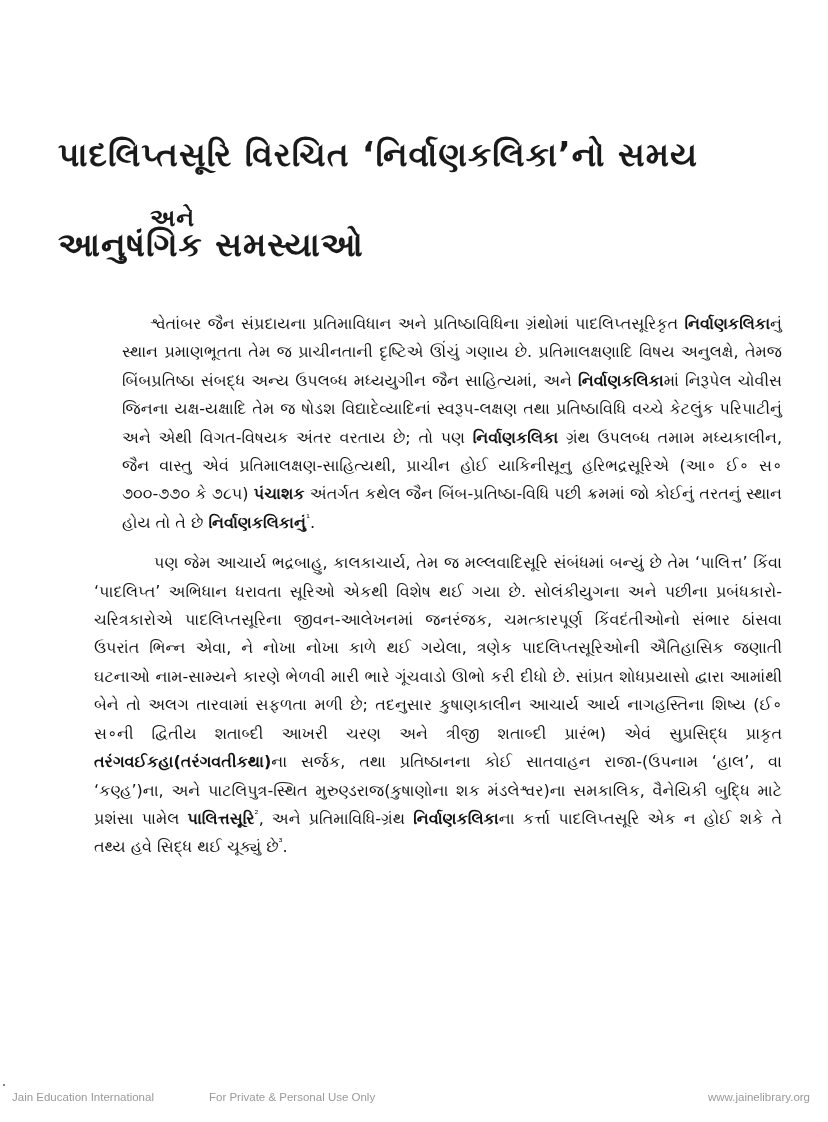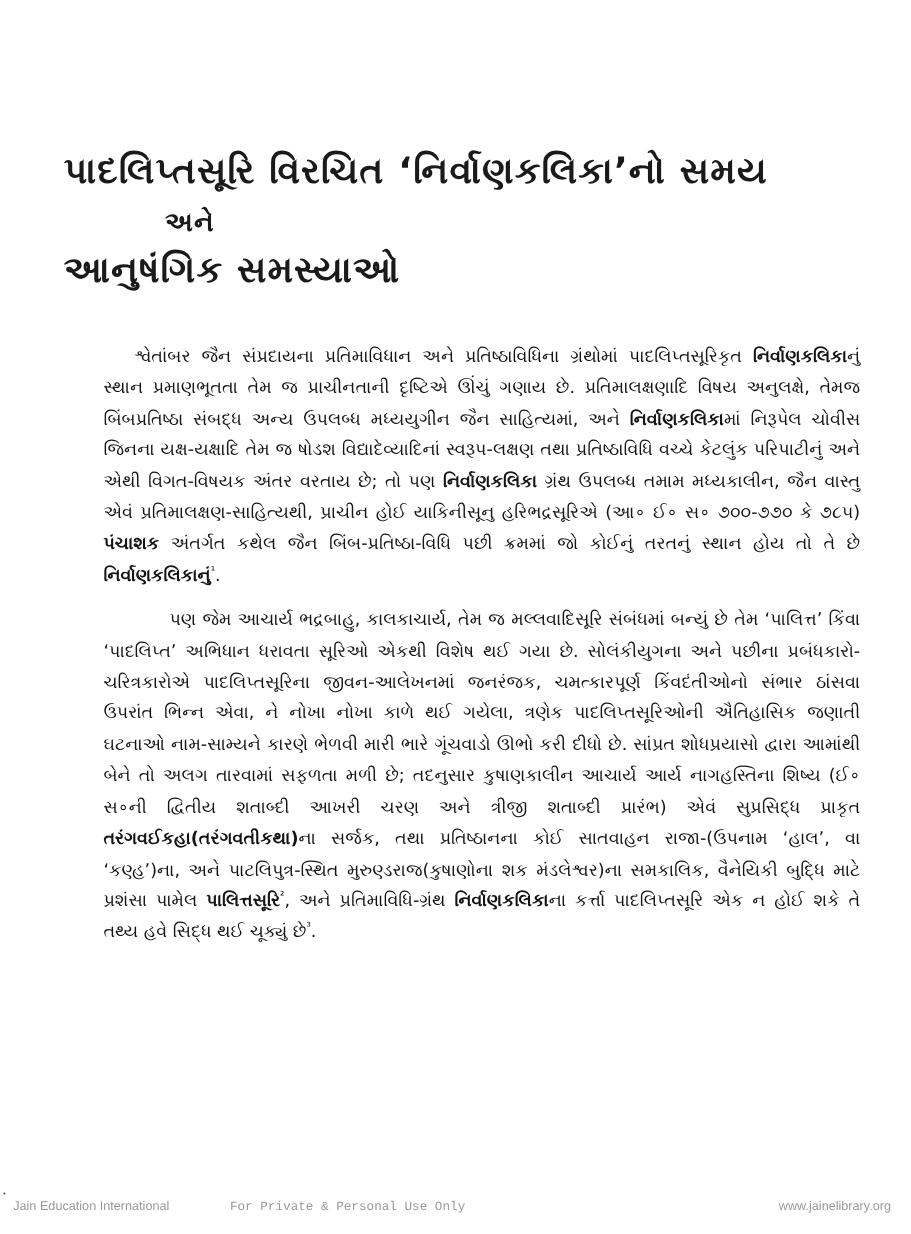--- a/index.html
+++ b/index.html
@@ -16,48 +16,48 @@
     .title {
       position: absolute;
       left: 58px;
       font-size: 33px;
       font-weight: bold;
       color: #1a1a1a;
       white-space: nowrap;
       letter-spacing: 1px;
     }
     .title.l1 { top: 135px; }
-    .title.l2 { top: 188px; left: 150px; font-size: 24px; }
+    .title.l2 { top: 204px; left: 150px; font-size: 24px; }
     .title.l3 { top: 225px; }
     .body-text {
       position: absolute;
       left: 94px;
       width: 688px;
       font-size: 16px;
       line-height: 28.4px;
       text-align: justify;
       color: #141414;
     }
     .para { margin: 0 0 12px 0; text-indent: 0; }
     .para.indent { text-indent: 60px; }
-    .para.first { text-indent: 28px; }
+    .para.first { text-indent: 28px; margin-left: 28px; }
     .b { font-weight: bold; }
     sup { font-size: 10px; line-height: 0; }
     .footer {
       position: absolute;
       top: 1091px;
       left: 0;
       width: 828px;
       font-family: "Liberation Sans", sans-serif;
       font-size: 11.5px;
       color: #9a9a9a;
     }
     .footer span { position: absolute; white-space: nowrap; text-align: right; }
     .f-left { left: 12px; }
-    .f-center { left: 209px; font-family: Liberation Mono, monospace; }
+    .f-center { left: 209px; }
     .f-right { right: 18px; }
     .dot { position: absolute; left: 3px; top: 1084px; width: 2px; height: 2px; background:#555; border-radius:1px; }
   </style>
 </head>
 <body>
 
 <div class="page">
   <div class="title l1">પાદલિપ્તસૂરિ વિરચિત ‘નિર્વાણકલિકા’નો સમય</div>
   <div class="title l2">અને</div>
   <div class="title l3">આનુષંગિક સમસ્યાઓ</div>

